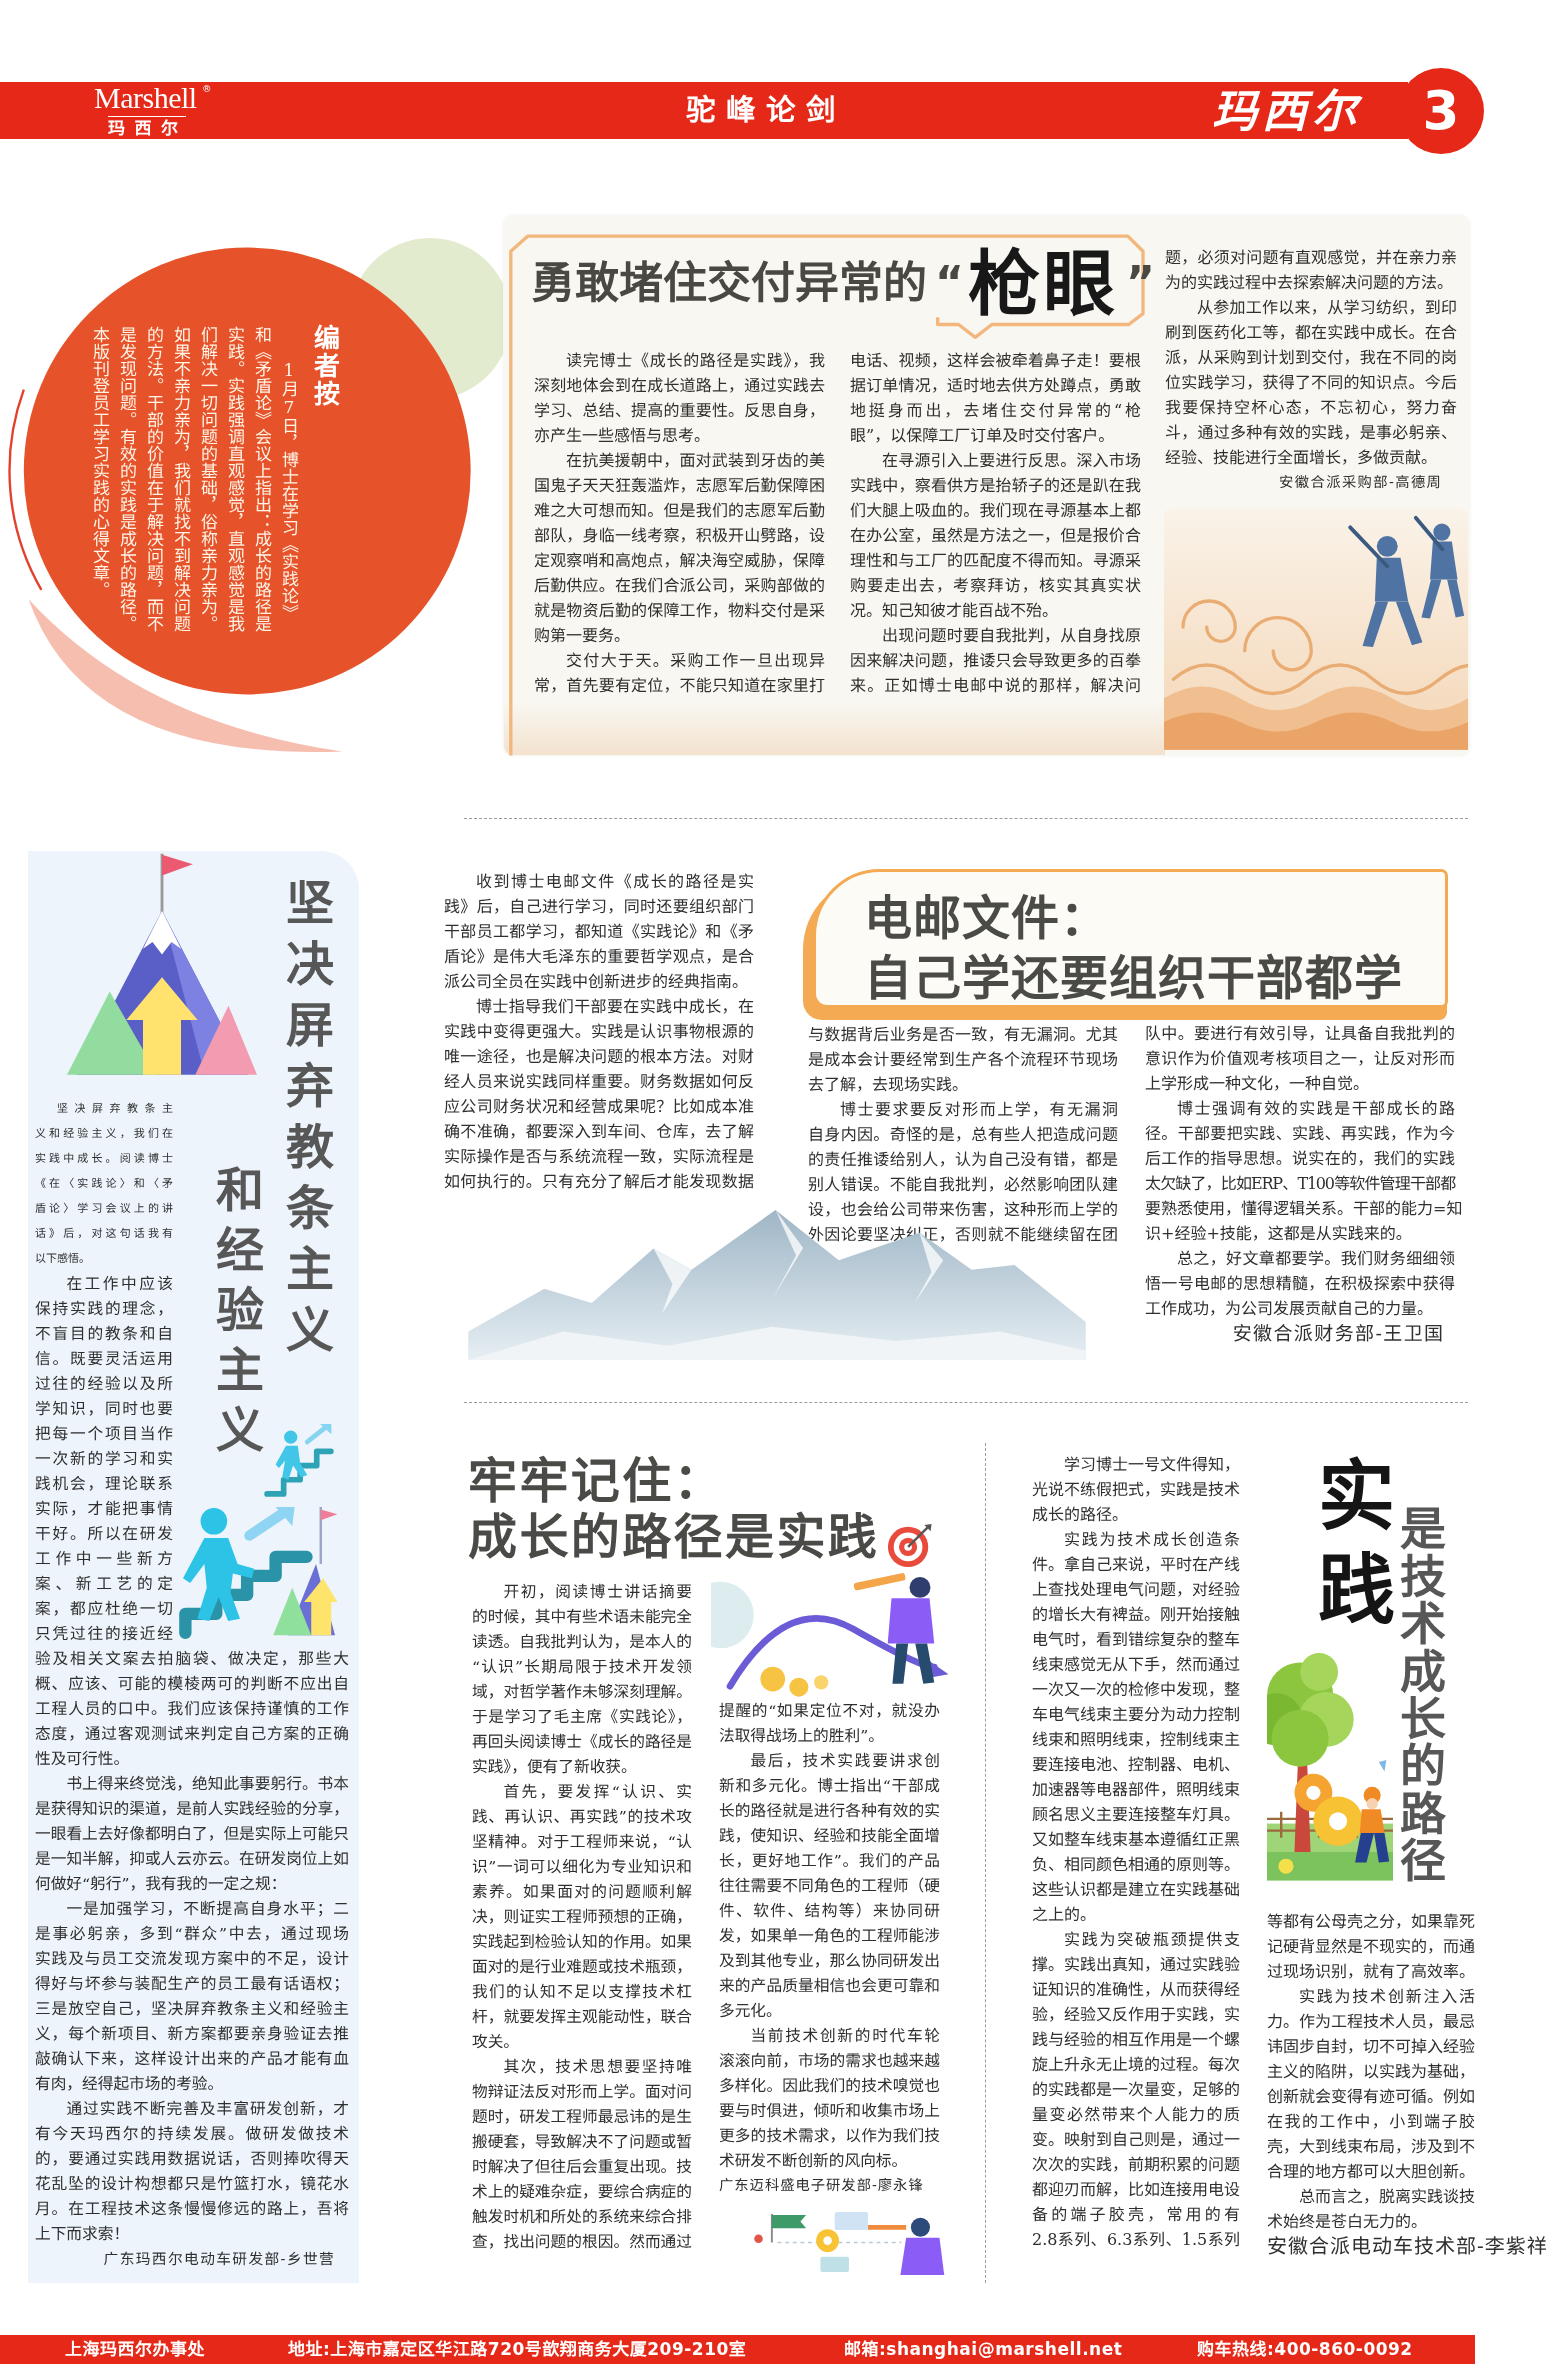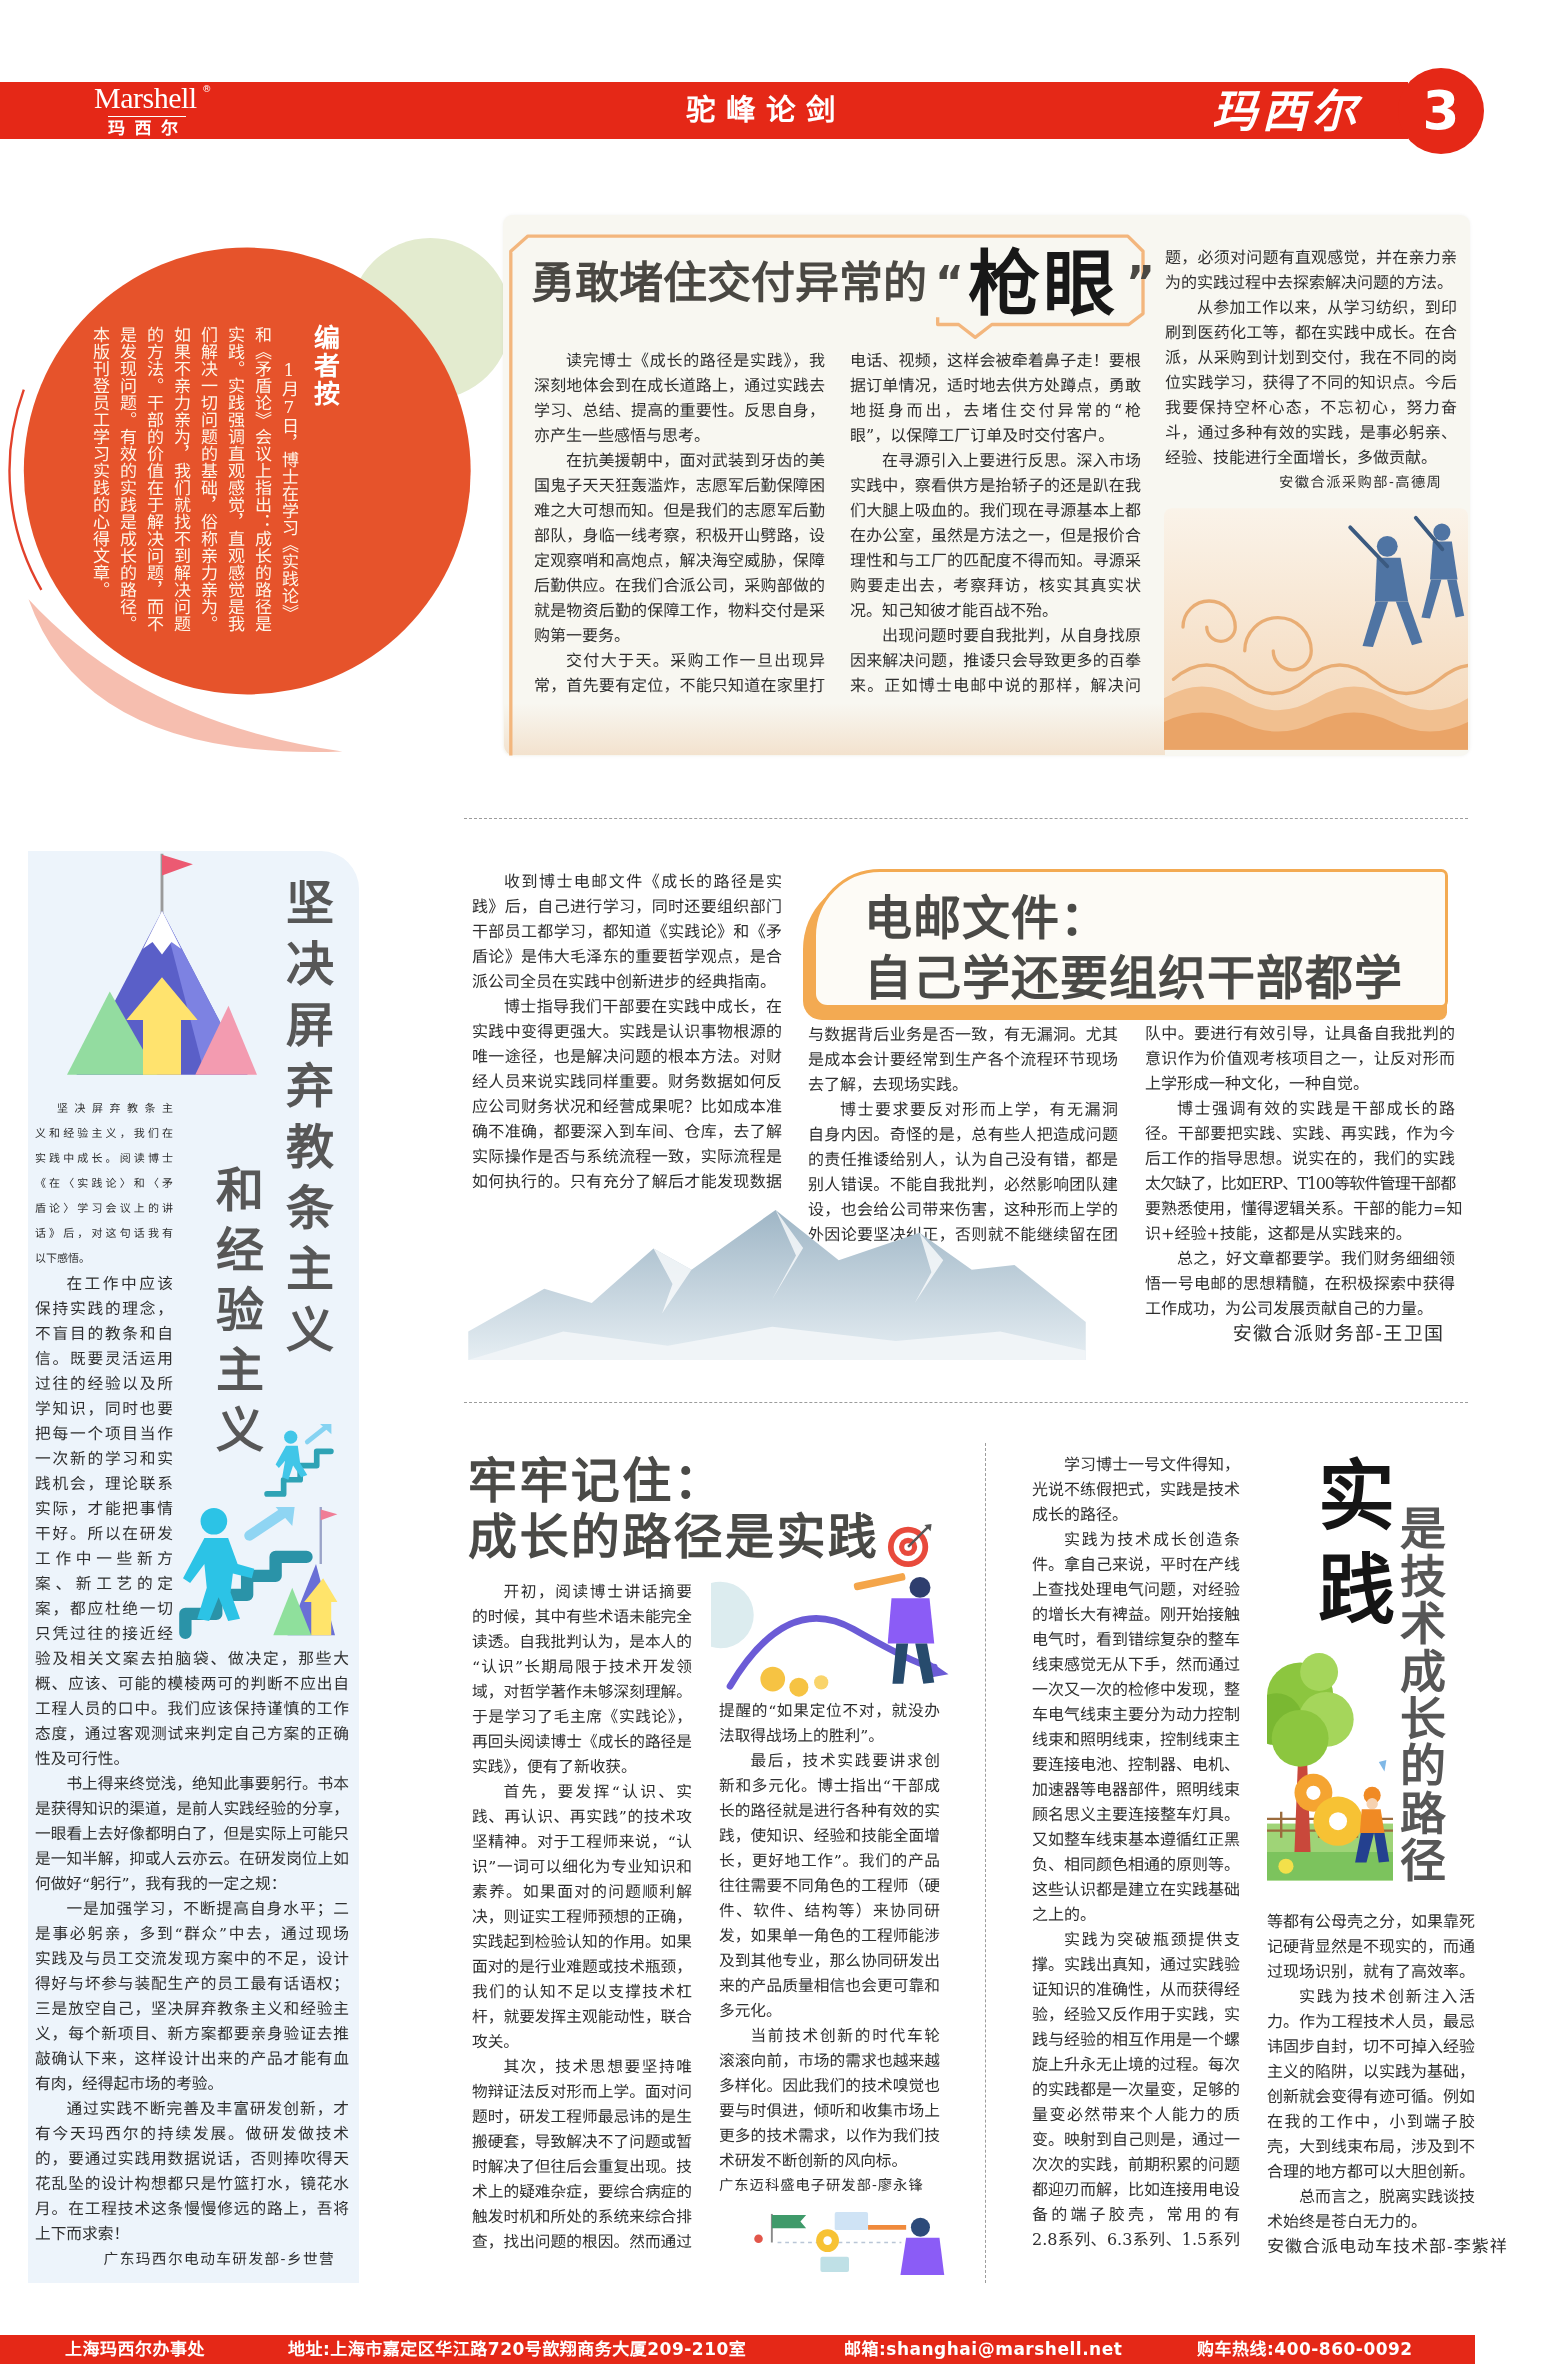--- a/index.html
+++ b/index.html
@@ -177,21 +177,21 @@
   </g>
 </svg>
 
 <div class="abs sep-h" style="left:464px;top:818px"></div>
 
 <div class="abs a2-back"></div>
 <div class="abs a2-front"></div>
 <div class="abs a2-t" style="left:864px;top:894px">电邮文件：</div>
 <div class="abs a2-t" style="left:864px;top:954px">自己学还要组织干部都学</div>
 
-<div class="col a2c" style="left:472px;top:869px">
+<div class="col a2c" style="left:444px;top:869px">
   <div class="ln ind">收到博士电邮文件《成长的路径是实</div>
   <div class="ln">践》后，自己进行学习，同时还要组织部门</div>
   <div class="ln">干部员工都学习，都知道《实践论》和《矛</div>
   <div class="ln">盾论》是伟大毛泽东的重要哲学观点，是合</div>
   <div class="ln last">派公司全员在实践中创新进步的经典指南。</div>
   <div class="ln ind">博士指导我们干部要在实践中成长，在</div>
   <div class="ln">实践中变得更强大。实践是认识事物根源的</div>
   <div class="ln">唯一途径，也是解决问题的根本方法。对财</div>
   <div class="ln">经人员来说实践同样重要。财务数据如何反</div>
   <div class="ln">应公司财务状况和经营成果呢？比如成本准</div>
@@ -482,21 +482,21 @@
   <div class="ln ind">实践为技术创新注入活</div>
   <div class="ln">力。作为工程技术人员，最忌</div>
   <div class="ln">讳固步自封，切不可掉入经验</div>
   <div class="ln">主义的陷阱，以实践为基础，</div>
   <div class="ln">创新就会变得有迹可循。例如</div>
   <div class="ln">在我的工作中，小到端子胶</div>
   <div class="ln">壳，大到线束布局，涉及到不</div>
   <div class="ln last">合理的地方都可以大胆创新。</div>
   <div class="ln ind">总而言之，脱离实践谈技</div>
   <div class="ln last">术始终是苍白无力的。</div>
-  <div class="sig" style="text-align:left;font-size:17px;letter-spacing:1px">安徽合派电动车技术部-李紫祥</div>
+  <div class="sig" style="text-align:left;font-size:20px;letter-spacing:1px">安徽合派电动车技术部-李紫祥</div>
 </div>
 
 <div class="abs ft-band"></div>
 <div class="abs ft-t" style="left:65px">上海玛西尔办事处</div>
 <div class="abs ft-t" style="left:288px">地址:上海市嘉定区华江路720号歆翔商务大厦209-210室</div>
 <div class="abs ft-t" style="left:844px">邮箱:shanghai@marshell.net</div>
 <div class="abs ft-t" style="left:1197px">购车热线:400-860-0092</div>
 
 
 </body></html>

